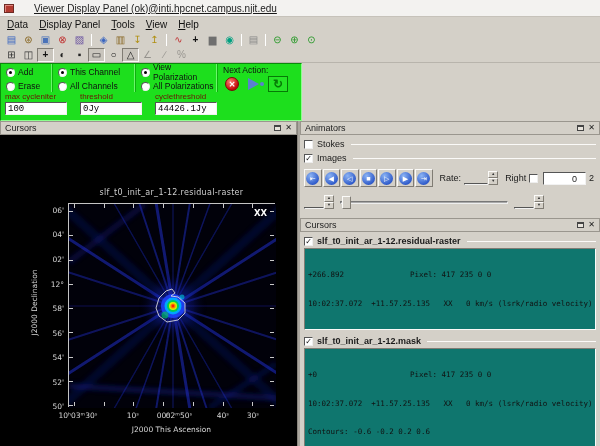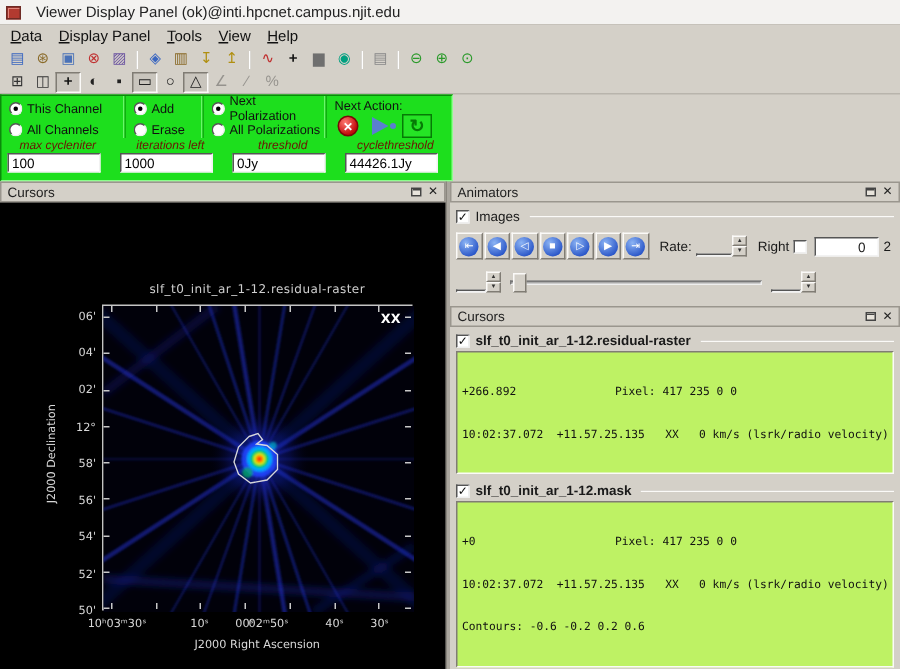--- a/index.html
+++ b/index.html
@@ -1,20 +1,20 @@
 <!DOCTYPE html>
 <html><head>
 <meta charset="utf-8">
 <style>
   * { box-sizing: border-box; margin: 0; padding: 0; }
   html,body { width:600px; height:446px; overflow:hidden; }
   body { font-family:"Liberation Sans", sans-serif; font-size:10px; background:#d4d0c8; color:#1a1a1a; }
 
   
-  .titlebar { height:17px; background:#f3f2f0; border-bottom:1px solid #c6c2ba; display:flex; align-items:center; padding-left:4px; gap:10px; }
+  .titlebar { height:17px; background:#f3f2f0; border-bottom:1px solid #c6c2ba; display:flex; align-items:center; padding-left:4px; gap:20px;text-decoration:underline; }
   .app-icon { width:10px; height:9px; background:#b23a30; border:1px solid #6e2a24; box-shadow: inset 1px 1px 0 #e0857c; }
   .titlebar .title { font-size:10px; color:#222; }
 
   
   .menubar { height:15px; display:flex; align-items:center; padding-left:3px; background:#d4d0c8; }
   .menu-item { display:inline-block; padding:1px 7px 1px 4px; font-size:10px; color:#111; }
   .menu-item::first-letter { text-decoration:underline; }
 
   
   .toolbar { display:flex; align-items:center; padding-left:3px; }
@@ -41,23 +41,23 @@
   .na-label { font-size:8.5px; color:#101010; }
   .na-buttons { display:flex; align-items:center; gap:9px; padding-left:2px; }
   .btn-stop { width:14px; height:14px; border-radius:50%; background:radial-gradient(circle at 35% 30%, #ff7a72, #c20c0c 70%);
               color:#fff; font-size:8px; font-weight:bold; display:flex; align-items:center; justify-content:center; border:1px solid #7a0808; }
   .btn-continue { width:0; height:0; border-top:6px solid transparent; border-bottom:6px solid transparent; border-left:11px solid #5b7fd0; position:relative; }
   .btn-continue::after { content:""; position:absolute; left:1px; top:-2px; width:4px; height:4px; border-radius:50%; background:#5b7fd0; }
   .btn-refresh { width:20px; height:16px; background:#25e425; border:1px solid #067a06; color:#067a06;
                  font-size:12px; font-weight:bold; display:flex; align-items:center; justify-content:center; }
   .gp-row-b { height:28px; display:flex; }
   .gp-field { width:25%; padding:0 4px; display:flex; flex-direction:column; }
-  .gp-field .flabel { font-size:8px; color:#6d1404; text-align:center; height:10px;font-style:italic; }
+  .gp-field .flabel { font-size:8px; color:#6d1404; height:10px; }
   .gp-field input { height:13px; width:62px; border:1px solid; border-color:#555 #f2f2f2 #f2f2f2 #555; background:#fff;
-                    font-size:9px; font-family:Liberation Sans, sans-serif; padding:0 2px; }
+                    font-size:9px; font-family:Liberation Mono, monospace; padding:0 2px; }
 
   
   .content { display:flex; height:328px; }
   .left-pane { width:297px; display:flex; flex-direction:column; }
   .splitter { width:3px; background:#aaa69e; border-left:1px solid #8a867e; }
   .right-pane { width:300px; display:flex; flex-direction:column; }
 
   .pane-header { height:14px; background:#d4d0c8; border:1px solid #9a968e; display:flex; align-items:center; padding:0 4px; font-size:9px; color:#222; }
   .pane-header .hdr-icons { margin-left:auto; display:flex; align-items:center; gap:4px; }
   .float-icon { width:7px; height:6px; border:1px solid #444; box-shadow: inset 0 1px 0 #444; background:#e8e4dc; }
@@ -106,21 +106,21 @@
   .jump-field { width:46px; height:13px; border:1px solid; border-color:#555 #f2f2f2 #f2f2f2 #555; background:#fff;
                 font-size:9px; text-align:right; padding:1px 8px 0 0; }
   .slider-row { display:flex; align-items:center; height:22px; gap:6px; }
   .slider { flex:1; height:14px; position:relative; }
   .slider .groove { position:absolute; left:0; right:0; top:6px; height:3px; background:#aaa;
                     border:1px solid; border-color:#777 #eee #eee #777; }
   .slider .handle { position:absolute; left:2px; top:1px; width:9px; height:13px; background:#d4d0c8;
                     border:1px solid; border-color:#fbfaf8 #807c74 #807c74 #fbfaf8; }
 
   .tracker { margin-bottom:4px; }
-  .readout { background:#bef264; border:1px solid; border-color:#807c74 #fbfaf8 #fbfaf8 #807c74;
+  .readout { background:#0f766e; border:1px solid; border-color:#807c74 #fbfaf8 #fbfaf8 #807c74;
              font:7.5px "DejaVu Sans Mono",monospace; line-height:9.5px; padding:2px 3px; white-space:pre; color:#111; }
   .readout .l1 { display:flex; }
   .readout .l1 .val { width:102px; }
   .tracker .chk-row .chk-label { font-weight:bold; }
 </style>
 </head>
 <body>
 
 <div class="titlebar">
   <span class="app-icon"></span>
@@ -224,67 +224,63 @@
   <button class="tbtn disabled">
       <span style="color: rgb(34, 34, 34);">∕</span>
     </button>
   <button class="tbtn disabled">
       <span style="color: rgb(34, 34, 34);">%</span>
     </button>
 </div>
 
 <div class="green-panel">
   <div class="gp-row-a">
+    <div class="gp-group g1">
+      <div class="radio-row">
+        <span class="radio sel"></span>
+        <span class="radio-label">Add</span>
+      </div>
+      <div class="radio-row">
+        <span class="radio"></span>
+        <span class="radio-label">Erase</span>
+      </div>
+    </div>
     <div class="gp-group g2">
       <div class="radio-row">
         <span class="radio sel"></span>
         <span class="radio-label">This Channel</span>
       </div>
       <div class="radio-row">
         <span class="radio"></span>
         <span class="radio-label">All Channels</span>
       </div>
     </div>
-    <div class="gp-group g1">
-      <div class="radio-row">
-        <span class="radio sel"></span>
-        <span class="radio-label">Add</span>
-      </div>
-      <div class="radio-row">
-        <span class="radio"></span>
-        <span class="radio-label">Erase</span>
-      </div>
-    </div>
     <div class="gp-group g3">
       <div class="radio-row">
         <span class="radio sel"></span>
-        <span class="radio-label">Next Polarization</span>
+        <span class="radio-label">View Polarization</span>
       </div>
       <div class="radio-row">
         <span class="radio"></span>
         <span class="radio-label">All Polarizations</span>
       </div>
     </div>
     <div class="gp-group g4">
       <div class="na-label">Next Action:</div>
       <div class="na-buttons">
         <span class="btn-stop">✕</span>
         <span class="btn-continue"></span>
         <span class="btn-refresh">↻</span>
       </div>
     </div>
   </div>
   <div class="gp-row-b">
     <div class="gp-field">
       <span class="flabel">max cycleniter</span>
       <input value="100" style="">
-    </div>
-    <div class="gp-field">
-      <span class="flabel">iterations left</span>
-      <input value="1000" style="">
     </div>
     <div class="gp-field">
       <span class="flabel">threshold</span>
       <input value="0Jy" style="">
     </div>
     <div class="gp-field">
       <span class="flabel">cyclethreshold</span>
       <input value="44426.1Jy" style="">
     </div>
   </div>
@@ -399,37 +395,42 @@
       <span class="ytick-label" style="top:267px">50'</span>
 
       <span class="xtick-label first" style="left:43px">10ʰ03ᵐ30ˢ</span>
       <span class="xtick-label" style="left:101px">10ˢ</span>
       <span class="xtick-label" style="left:131px">00ˢ</span>
       <span class="xtick-label" style="left:147px">02ᵐ50ˢ</span>
       <span class="xtick-label" style="left:191px">40ˢ</span>
       <span class="xtick-label" style="left:221px">30ˢ</span>
 
       <div class="axis-ylabel">J2000 Declination</div>
-      <div class="axis-xlabel">J2000 Right Ascension</div>
+      <div class="axis-xlabel">J2000 This Ascension</div>
     </div>
   </div>
 
   <div class="splitter"></div>
 
   <div class="right-pane">
 
     <div class="dock-panel">
       <div class="pane-header">
         <span>Animators</span>
         <span class="hdr-icons">
           <span class="float-icon"></span>
           <span class="close-glyph">✕</span>
         </span>
       </div>
       <div class="panel-body">
+        <div class="chk-row">
+          <span class="checkbox"></span>
+          <span class="chk-label">Stokes</span>
+          <span class="rule"></span>
+        </div>
         <div class="chk-row">
           <span class="checkbox">✓</span>
           <span class="chk-label">Images</span>
           <span class="rule"></span>
         </div>
         <div class="deck-row">
           <span class="deck-btn">
               <span class="deck-circle">⇤</span>
             </span>
           <span class="deck-btn">

